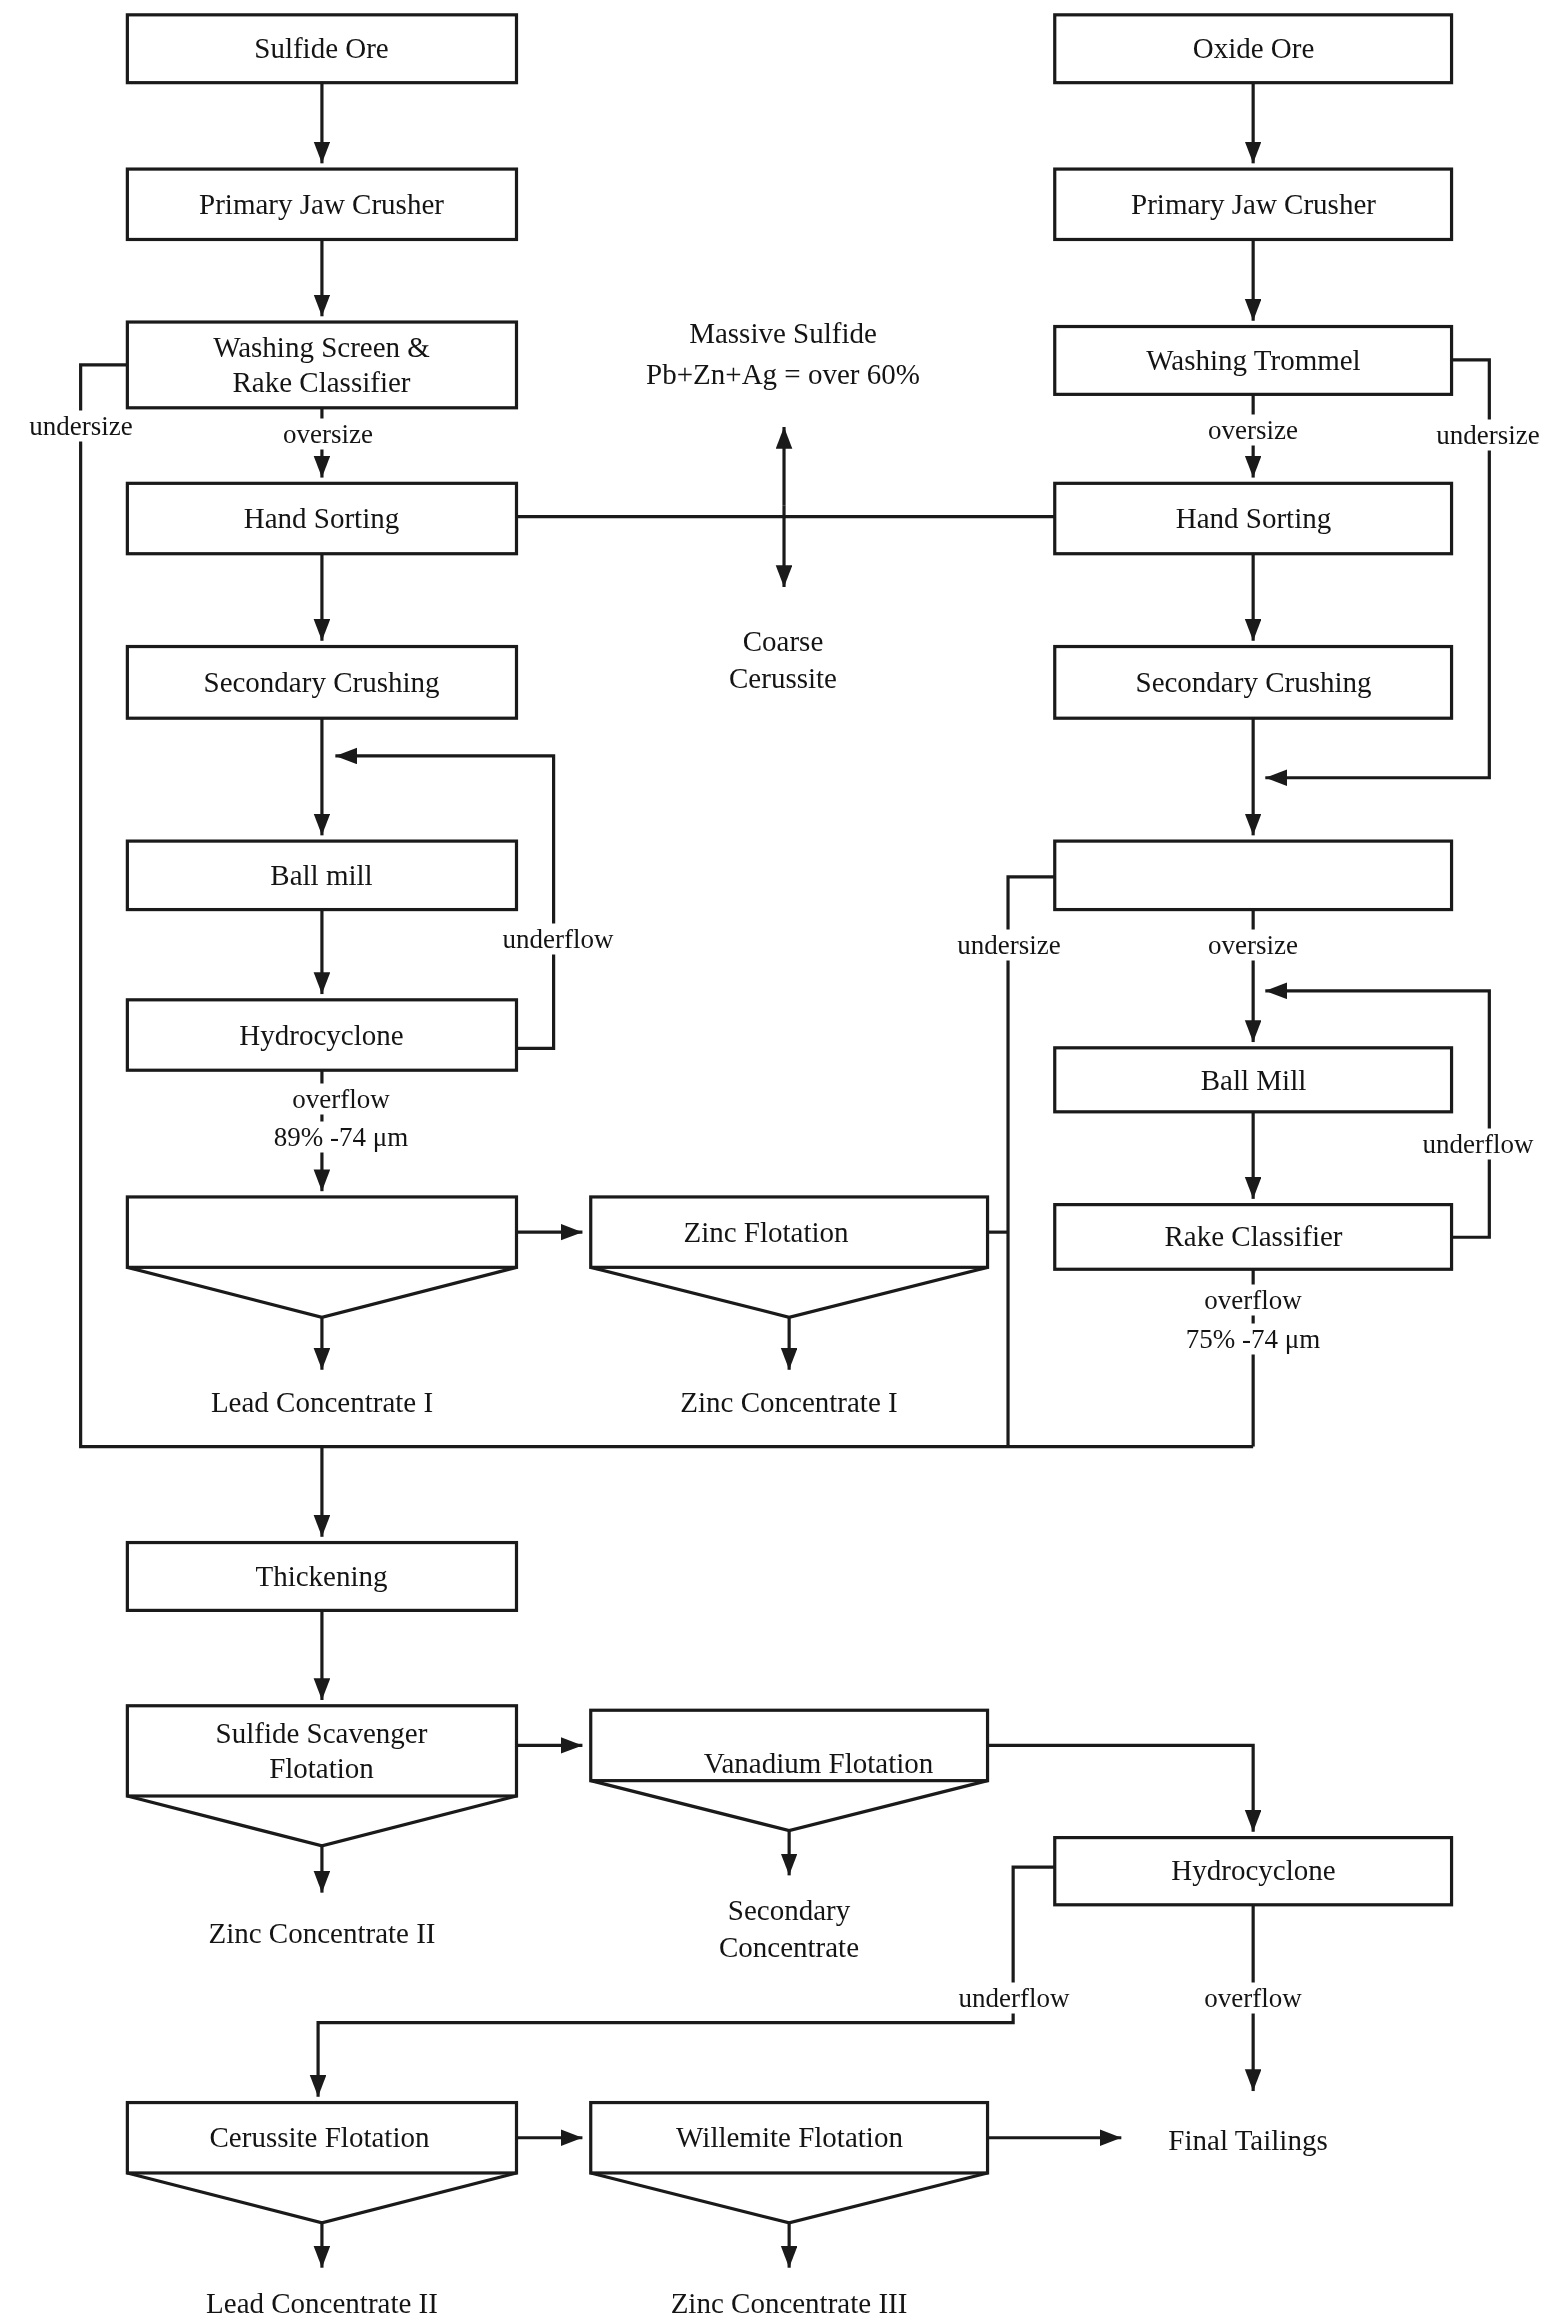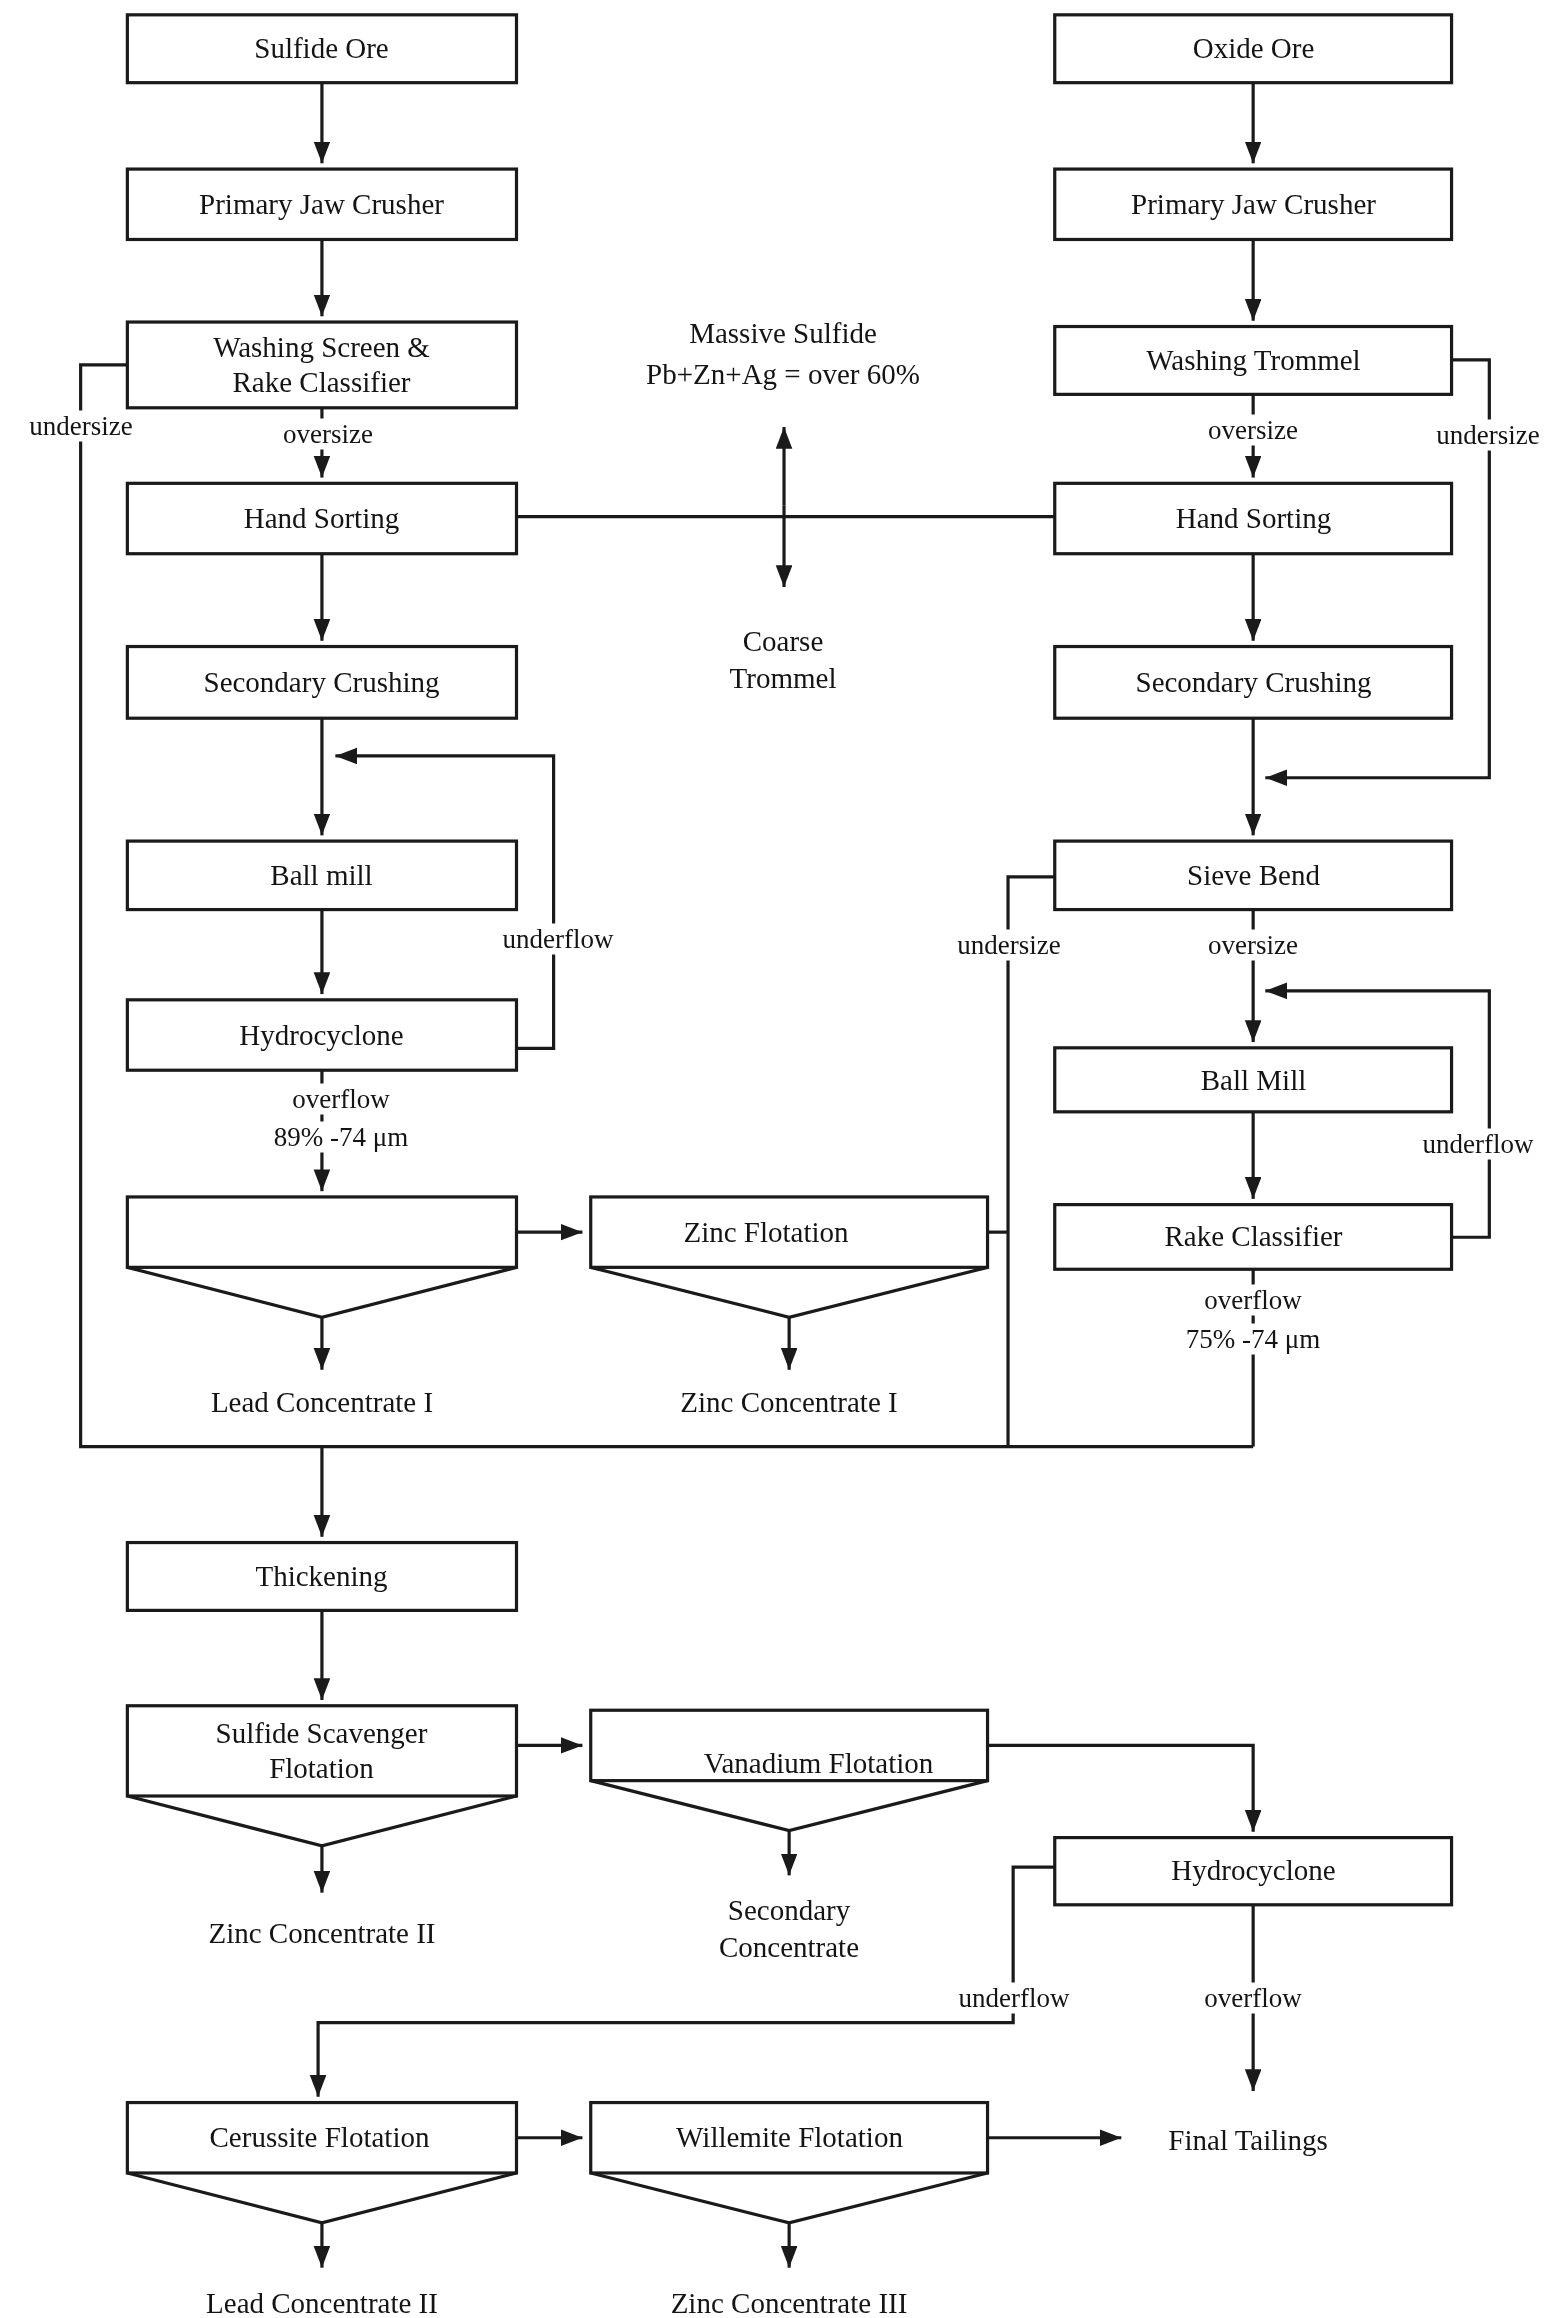--- a/index.html
+++ b/index.html
@@ -118,21 +118,20 @@
   <div class="box-label" style="left:127px;top:483px;width:389px;height:70px">Hand Sorting</div>
   <div class="box-label" style="left:127px;top:646px;width:389px;height:72px">Secondary Crushing</div>
   <div class="box-label" style="left:127px;top:841px;width:389px;height:68px">Ball mill</div>
   <div class="box-label" style="left:127px;top:1000px;width:389px;height:70px">Hydrocyclone</div>
   <div class="box-label" style="left:591px;top:1197px;width:350px;height:70px">Zinc Flotation</div>
   <div class="box-label" style="left:1055px;top:14.7px;width:397px;height:68px">Oxide Ore</div>
   <div class="box-label" style="left:1055px;top:169px;width:397px;height:70px">Primary Jaw Crusher</div>
   <div class="box-label" style="left:1055px;top:326px;width:397px;height:68px">Washing Trommel</div>
   <div class="box-label" style="left:1055px;top:483px;width:397px;height:70px">Hand Sorting</div>
   <div class="box-label" style="left:1055px;top:646px;width:397px;height:72px">Secondary Crushing</div>
-  <div class="box-label" style="left:1055px;top:841px;width:397px;height:68px">Sieve Bend</div>
   <div class="box-label" style="left:1055px;top:1048px;width:397px;height:64px">Ball Mill</div>
   <div class="box-label" style="left:1055px;top:1204px;width:397px;height:65px">Rake Classifier</div>
   <div class="box-label" style="left:127px;top:1542px;width:389px;height:68px">Thickening</div>
   <div class="box-label" style="left:127px;top:1706px;width:389px;height:90px">
     <span>Sulfide Scavenger</span>
     <span>Flotation</span>
   </div>
   <div class="box-label" style="left:591px;top:1728px;width:455px;height:70px">Vanadium Flotation</div>
   <div class="box-label" style="left:1055px;top:1837px;width:397px;height:67px">Hydrocyclone</div>
   <div class="box-label" style="left:125px;top:2102px;width:389px;height:70px">Cerussite Flotation</div>
@@ -149,21 +148,21 @@
   <div class="stream-label" style="left:1253px;top:945px">oversize</div>
   <div class="stream-label" style="left:1478px;top:1144px">underflow</div>
   <div class="stream-label" style="left:1253px;top:1300px">overflow</div>
   <div class="stream-label" style="left:1253px;top:1339px">75% -74 μm</div>
   <div class="stream-label" style="left:1014px;top:1998px">underflow</div>
   <div class="stream-label" style="left:1253px;top:1998px">overflow</div>
 
   <div class="free-label" style="left:783px;top:333px">Massive Sulfide</div>
   <div class="free-label" style="left:783px;top:374px">Pb+Zn+Ag = over 60%</div>
   <div class="free-label" style="left:783px;top:641px">Coarse</div>
-  <div class="free-label" style="left:783px;top:678px">Trommel</div>
+  <div class="free-label" style="left:783px;top:678px">Cerussite</div>
 
   <div class="free-label" style="left:322px;top:1402px">Lead Concentrate I</div>
   <div class="free-label" style="left:789px;top:1402px">Zinc Concentrate I</div>
   <div class="free-label" style="left:322px;top:1933px">Zinc Concentrate II</div>
   <div class="free-label" style="left:789px;top:1910px">Secondary</div>
   <div class="free-label" style="left:789px;top:1947px">Concentrate</div>
   <div class="free-label" style="left:1248px;top:2140px">Final Tailings</div>
   <div class="free-label" style="left:322px;top:2303px">Lead Concentrate II</div>
   <div class="free-label" style="left:789px;top:2303px">Zinc Concentrate III</div>
 

